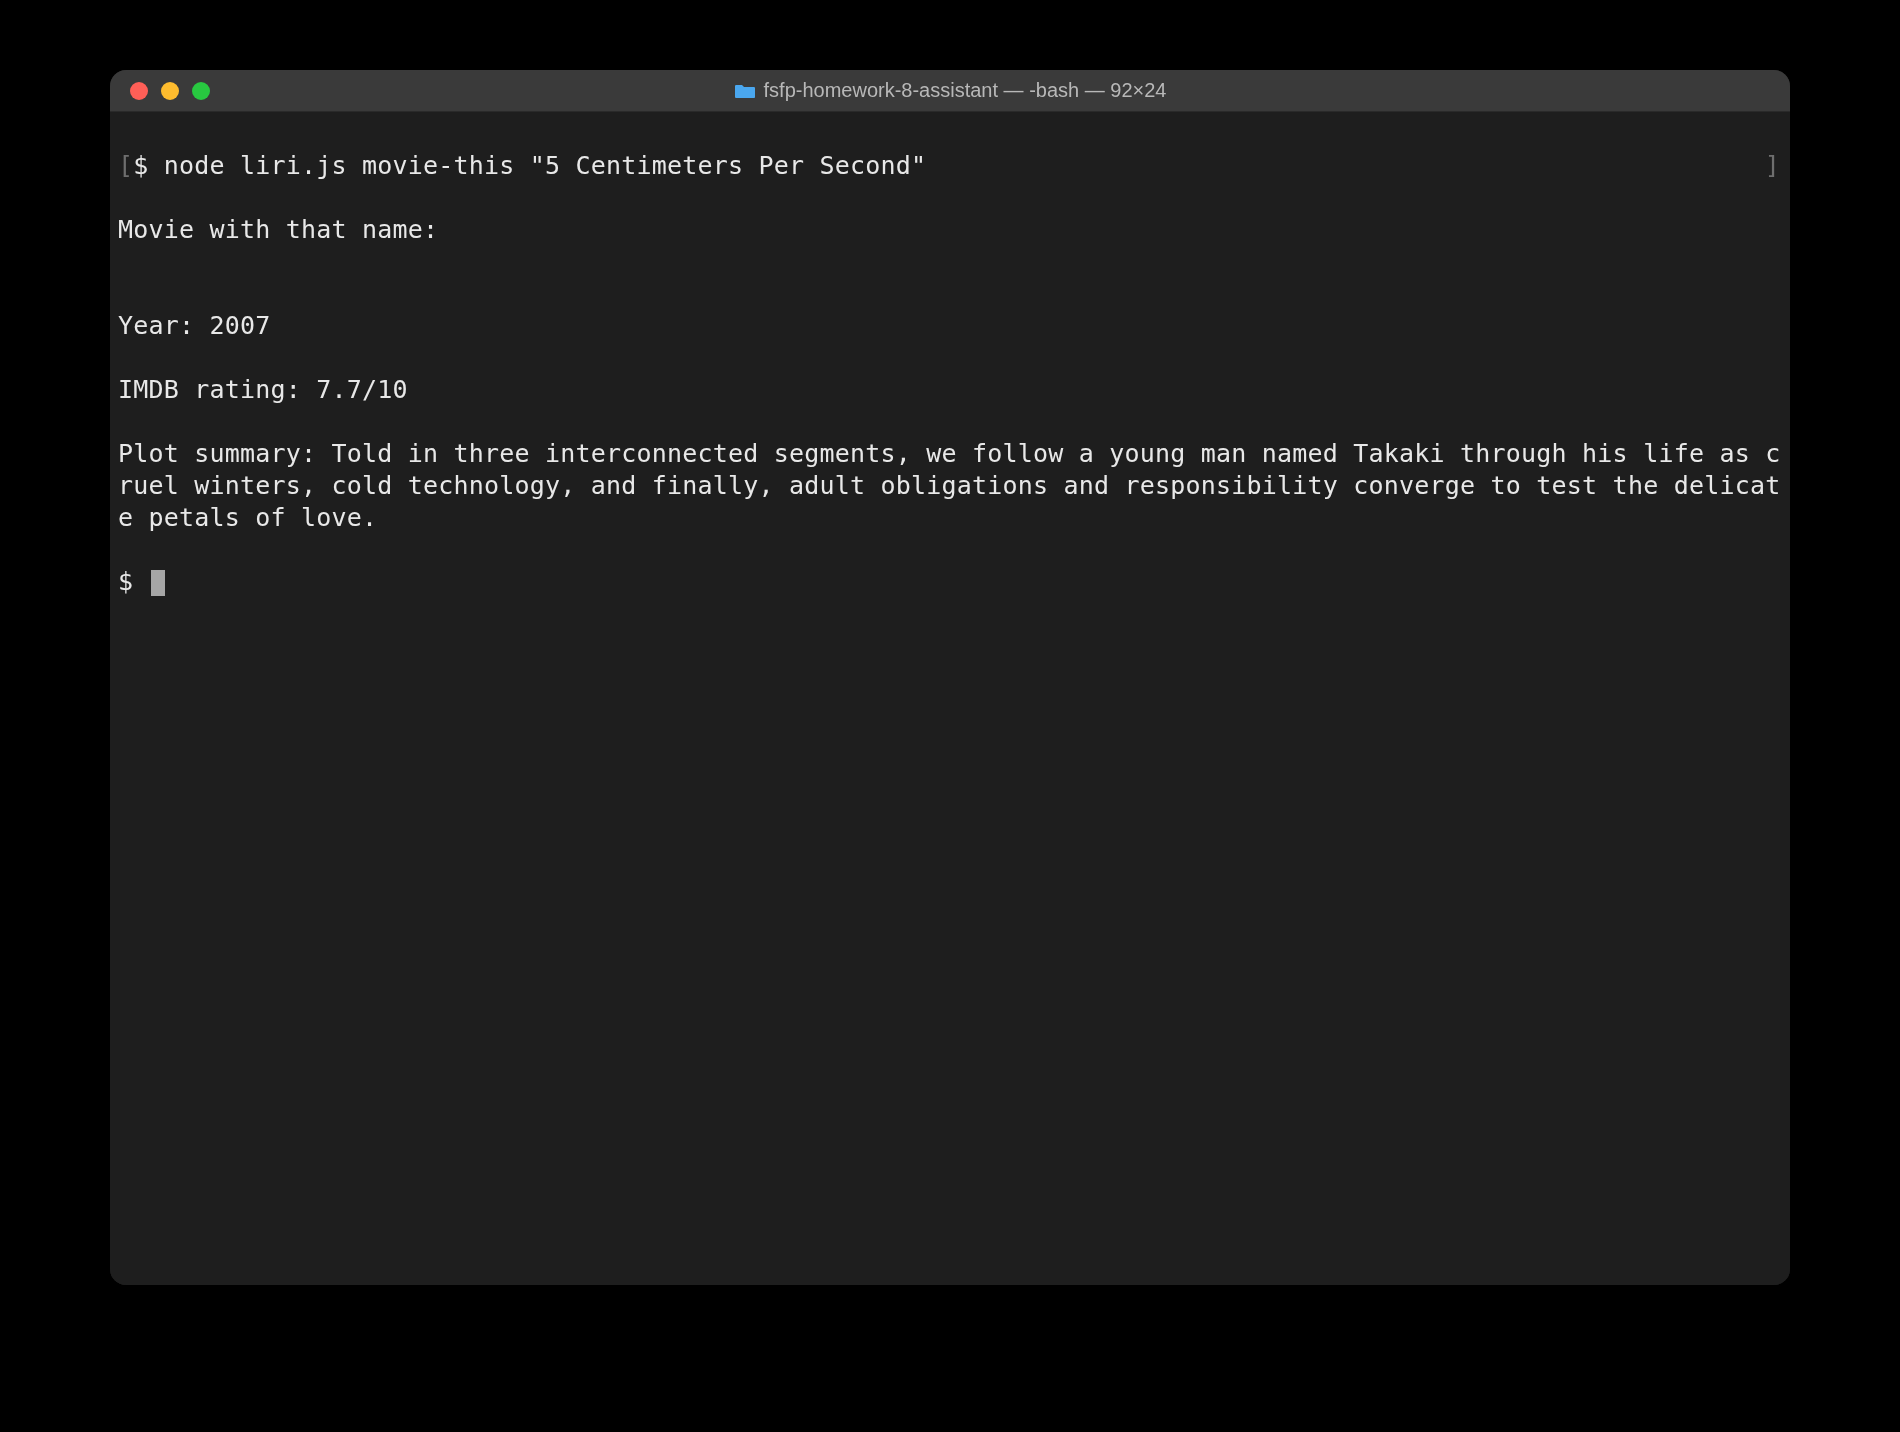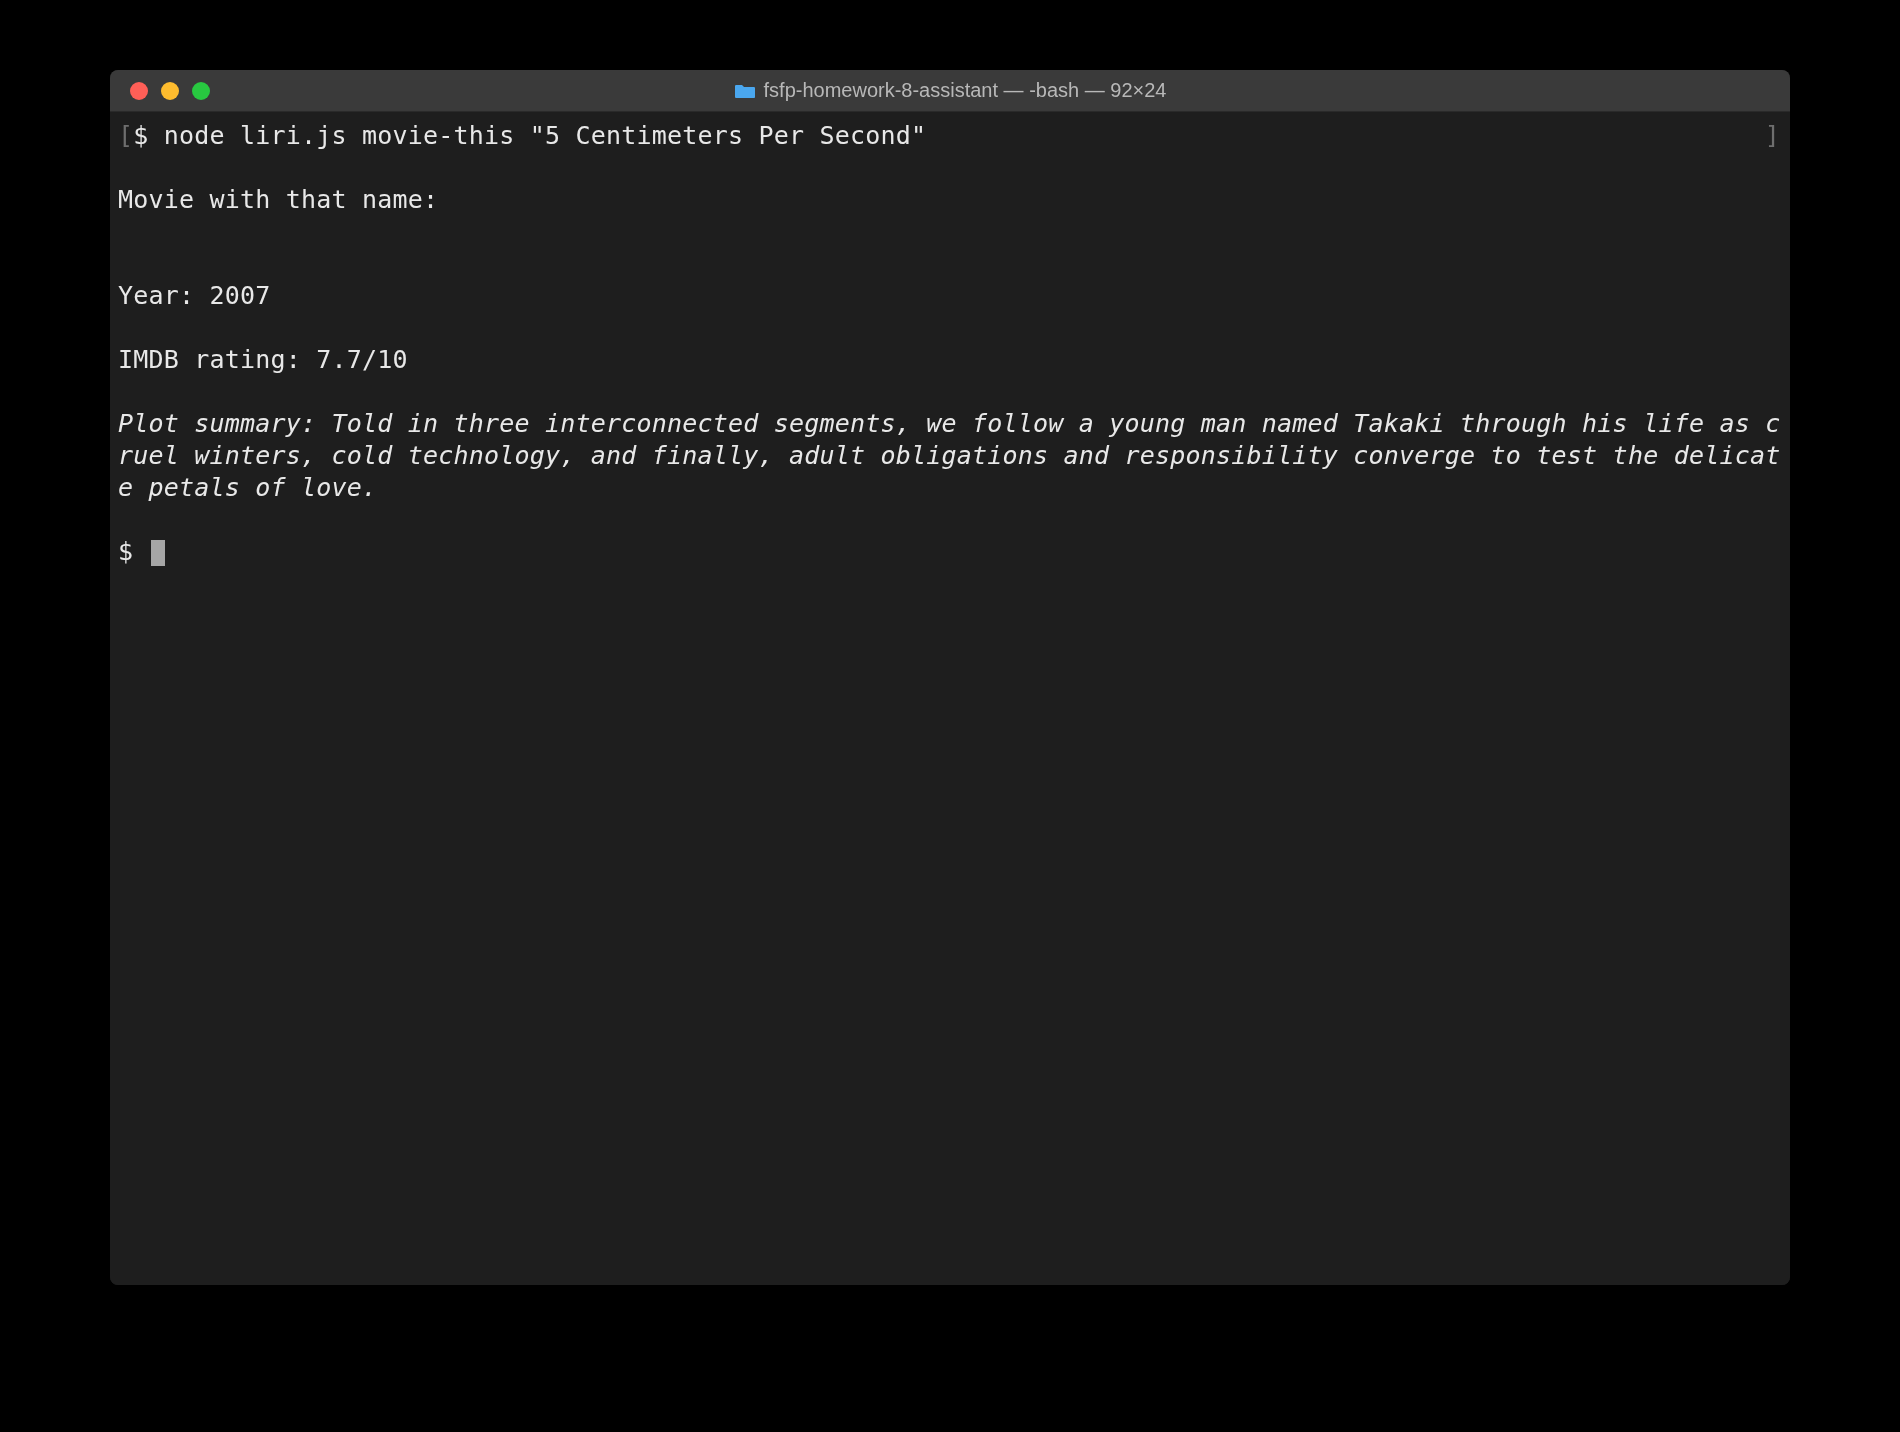--- a/index.html
+++ b/index.html
@@ -16,25 +16,26 @@
       align-items: flex-start;
       justify-content: center;
       padding-top: 70px;
       font-family: "SF Mono", "Menlo", "Monaco", "Consolas", monospace;
     }
     
     .terminal-window {
       width: 1680px;
       height: 1215px;
       background: #1e1e1e;
-      border-radius: 8px;
+      border-radius: 16px;
       overflow: hidden;
       box-shadow: 0 20px 60px rgba(0,0,0,0.6);
       display: flex;
       flex-direction: column;
+      gap: 30px;
     }
     
     .titlebar {
       height: 42px;
       background: #3a3a3a;
       display: flex;
       align-items: center;
       position: relative;
       border-bottom: 1px solid #2a2a2a;
     }
@@ -117,21 +118,20 @@
       vertical-align: text-bottom;
       margin-left: 2px;
     }
     
     .line {
       display: block;
     }
     
     .wrap {
       word-break: break-all;
-      font-style: italic;
     }
   </style>
 </head>
 <body>
 
 <div class="terminal-window">
 
   <div class="titlebar">
     <div class="traffic-lights">
       <div class="traffic-light tl-close"></div>

